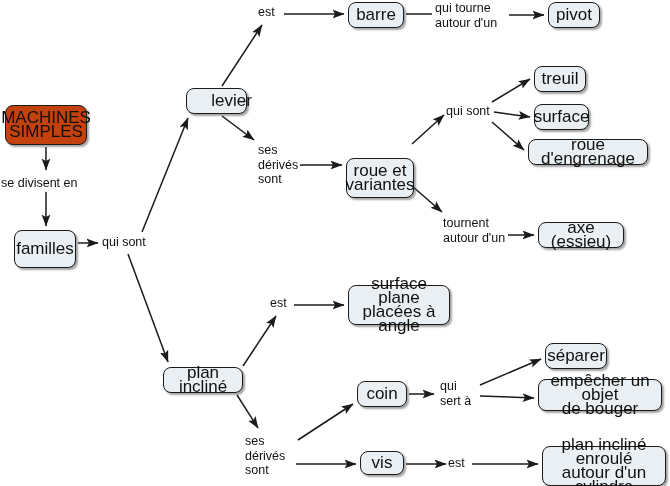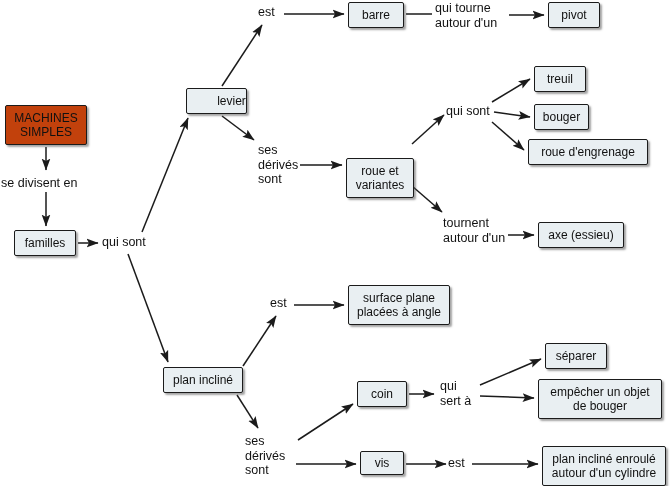--- a/index.html
+++ b/index.html
@@ -23,23 +23,23 @@
     top: 0;
     width: 670px;
     height: 486px;
     pointer-events: none;
   }
   .node {
     position: absolute;
     box-sizing: border-box;
     background: #e9eff2;
     border: 1.4px solid #1b1b1b;
-    border-radius: 2px;
+    border-radius: 8px;
     color: #111111;
-    font-size: 12px;
+    font-size: 17px;
     line-height: 14px;
     text-align: center;
     display: flex;
     align-items: center;
     justify-content: center;
     box-shadow: 2px 2px 2px rgba(90,90,90,0.55);
     padding: 2px 6px;
     white-space: pre-line;
   }
   .node.plain {
@@ -120,49 +120,49 @@
 
       <line x1="406" y1="464" x2="446" y2="464"></line>
 
       <line x1="472" y1="464" x2="538" y2="464"></line>
     </g>
   </svg>
 
   <div class="node plain" style="left:5px; top:105px; width:82px; height:40px; font-weight:400;">MACHINES
 SIMPLES</div>
 
-  <div class="node" style="left:14px; top:230px; width:62px; height:26px;padding-left:6px;">familles</div>
+  <div class="node" style="left:14px; top:230px; width:62px; height:38px;padding-left:6px;">familles</div>
 
   <div class="node" style="left:186px; top:88px; width:61px; height:26px;padding-left:36px;">levier</div>
 
   <div class="node" style="left:348px; top:2px; width:56px; height:26px;">barre</div>
 
   <div class="node" style="left:548px; top:2px; width:52px; height:26px;">pivot</div>
 
   <div class="node" style="left:346px; top:158px; width:68px; height:40px;">roue et
 variantes</div>
 
   <div class="node" style="left:534px; top:66px; width:52px; height:26px;text-align:center;">treuil</div>
 
-  <div class="node" style="left:534px; top:104px; width:55px; height:26px;">bouger</div>
+  <div class="node" style="left:534px; top:104px; width:55px; height:26px;">surface</div>
 
   <div class="node" style="left:528px; top:139px; width:120px; height:26px;">roue d'engrenage</div>
 
   <div class="node" style="left:538px; top:222px; width:86px; height:26px;">axe (essieu)</div>
 
   <div class="node" style="left:163px; top:367px; width:80px; height:26px;">plan incliné</div>
 
   <div class="node" style="left:348px; top:285px; width:102px; height:40px;">surface plane
 placées à angle</div>
 
   <div class="node" style="left:357px; top:381px; width:50px; height:26px;">coin</div>
 
   <div class="node" style="left:545px; top:343px; width:62px; height:26px;">séparer</div>
 
-  <div class="node" style="left:538px; top:379px; width:124px; height:40px;">empêcher un objet
+  <div class="node" style="left:538px; top:379px; width:124px; height:32px;">empêcher un objet
 de bouger</div>
 
   <div class="node" style="left:360px; top:451px; width:44px; height:24px;">vis</div>
 
   <div class="node" style="left:542px; top:446px; width:124px; height:40px;">plan incliné enroulé
 autour d'un cylindre</div>
 
   <div class="label" style="left:1px; top:176px; width:92px;">se divisent en</div>
 
   <div class="label" style="left:102px; top:235px; width:56px;">qui sont</div>

